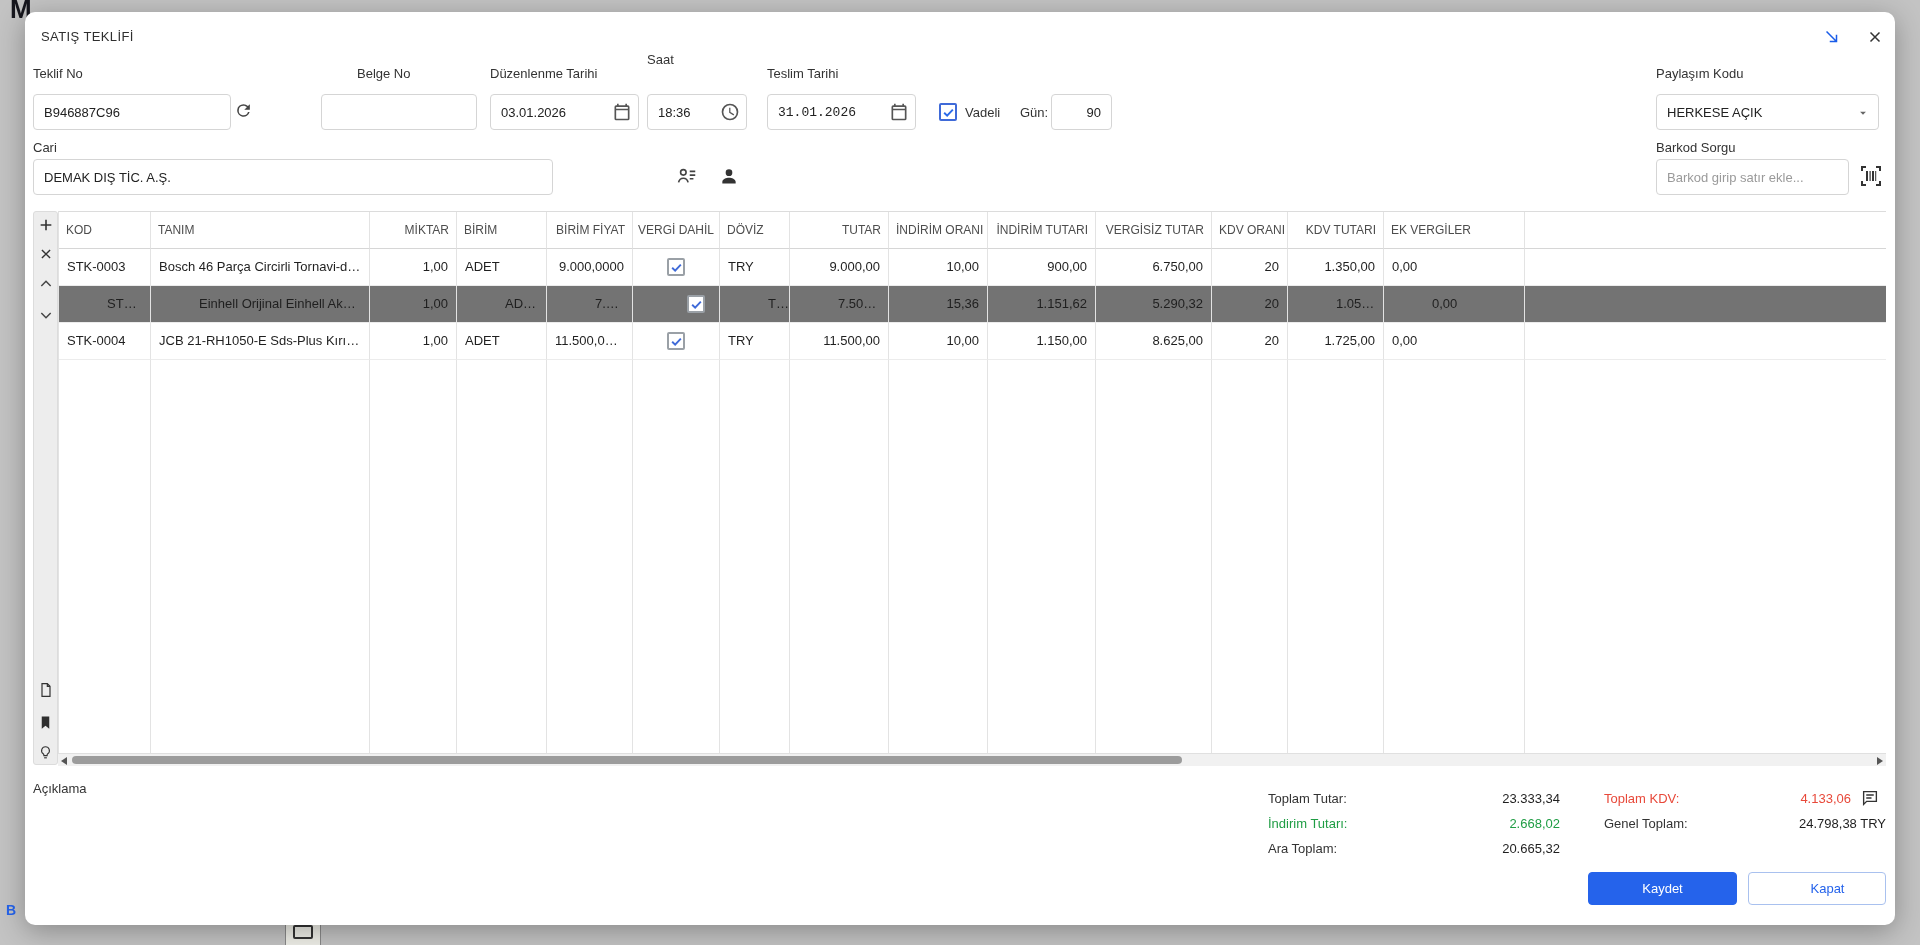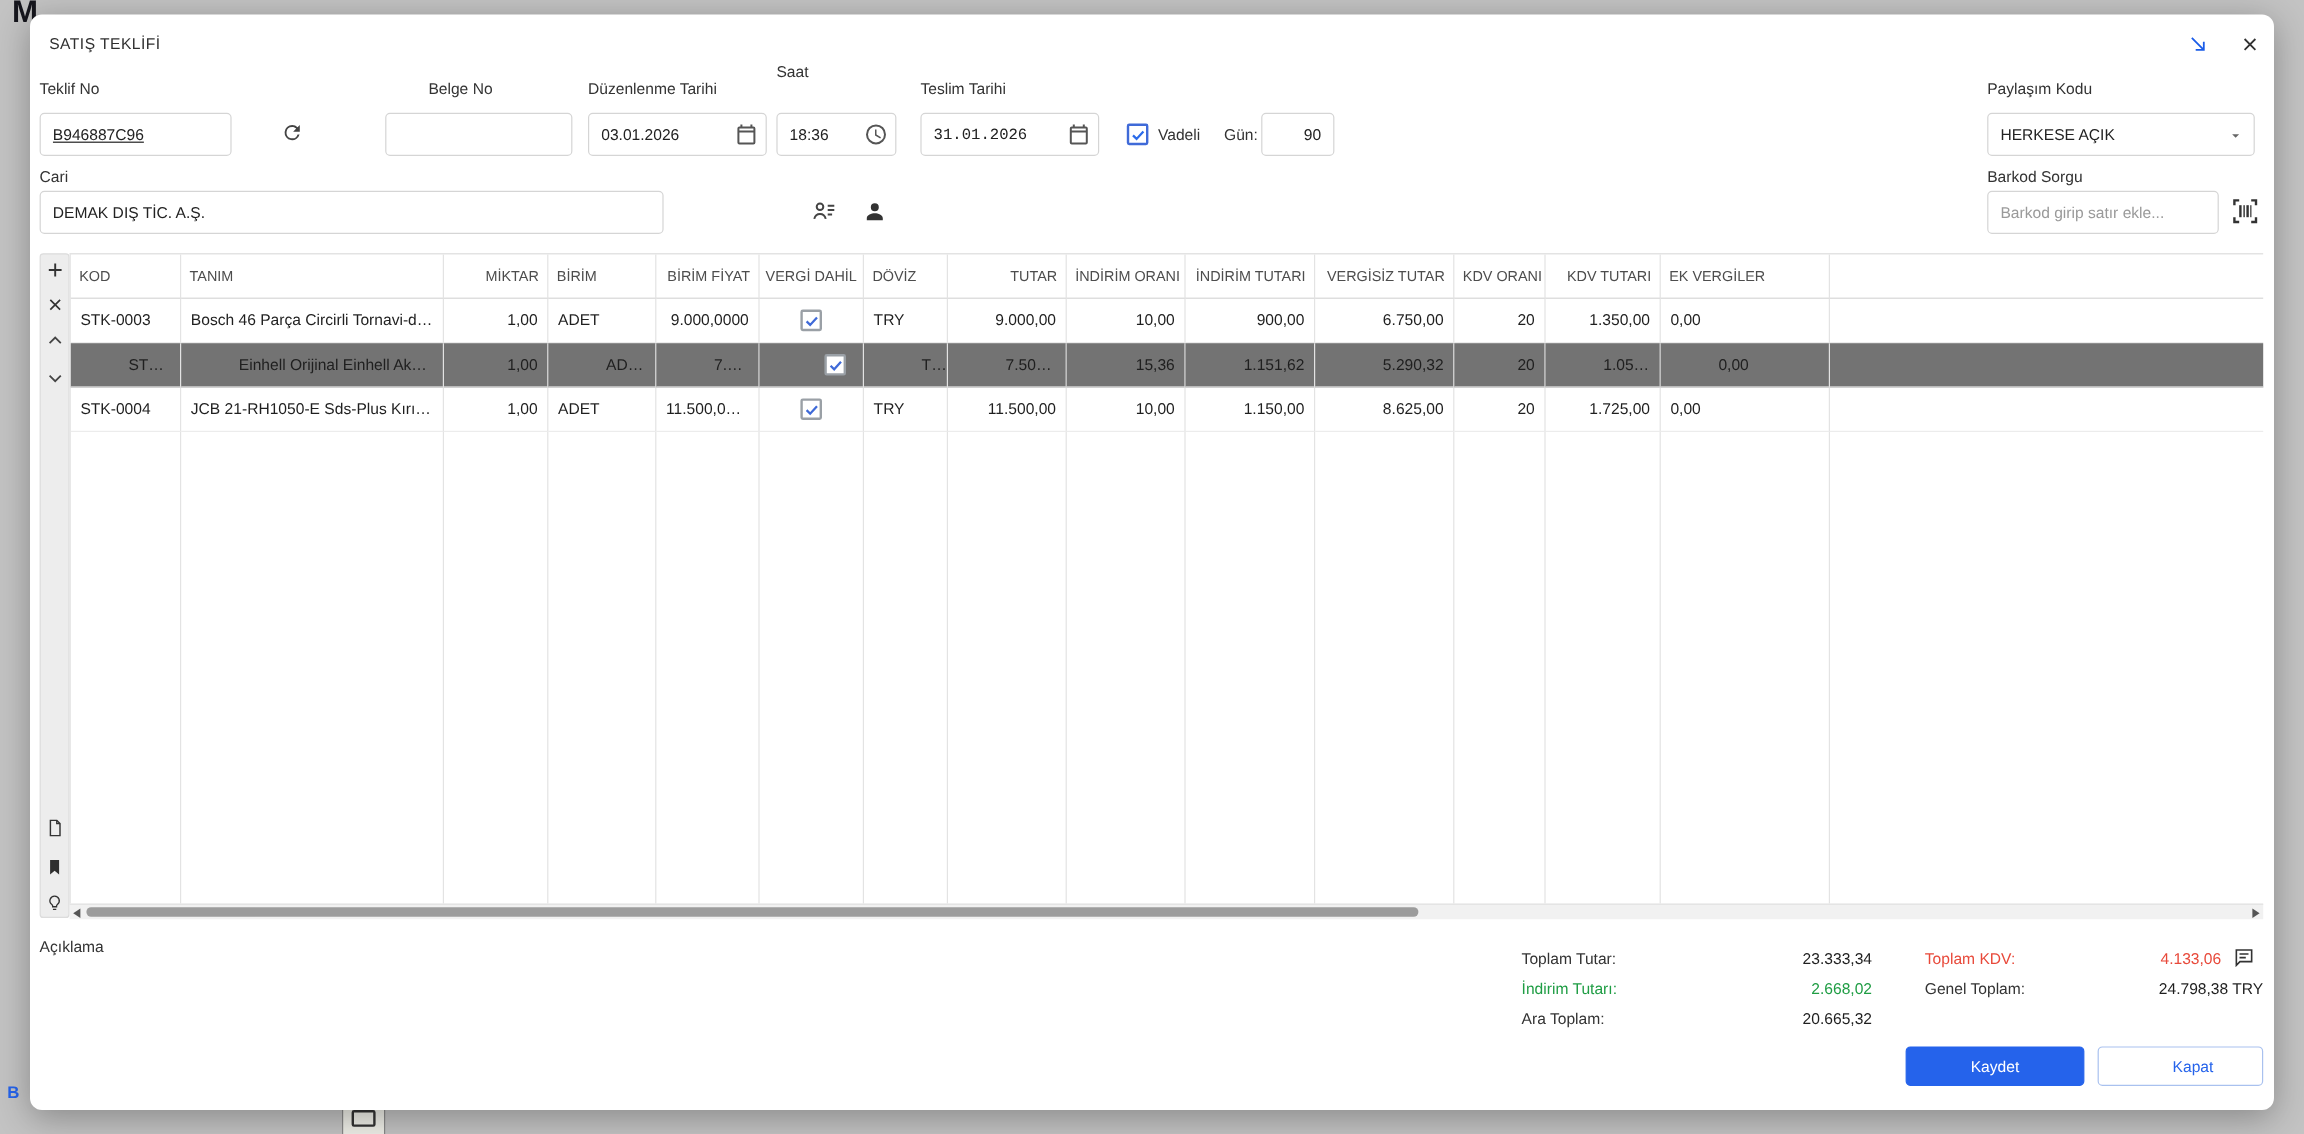--- a/index.html
+++ b/index.html
@@ -101,21 +101,21 @@
       </span>
     </button>
 
     <div class="lbl" style="left:8px;top:54px;">Teklif No</div>
     <div class="lbl" style="left:296px;top:54px;margin-left:36px;">Belge No</div>
     <div class="lbl" style="left:465px;top:54px;">Düzenlenme Tarihi</div>
     <div class="lbl" style="left:622px;top:40px;">Saat</div>
     <div class="lbl" style="left:742px;top:54px;">Teslim Tarihi</div>
     <div class="lbl" style="left:1631px;top:54px;">Paylaşım Kodu</div>
 
-    <input class="inp" style="left: 8px; top: 82px; width: 160px; text-decoration: underline;" value="B946887C96">
+    <input class="inp" style="left: 8px; top: 82px; width: 198px;" value="B946887C96">
     <button class="iconbtn" style="left:206px;top:88px;">
       <span>
         <svg width="19" height="19" viewBox="0 0 24 24">
             <path d="M17.65 6.35A7.96 7.96 0 0 0 12 4a8 8 0 1 0 7.73 10h-2.08A6 6 0 1 1 12 6c1.66 0 3.14.69 4.22 1.78L13 11h7V4l-2.35 2.35z" fill="#444"></path>
           </svg>
       </span>
     </button>
     <input class="inp" style="left: 296px; top: 82px; width: 156px;" value="">
 
     <div class="field" style="left:465px;top:82px;width:149px;">

